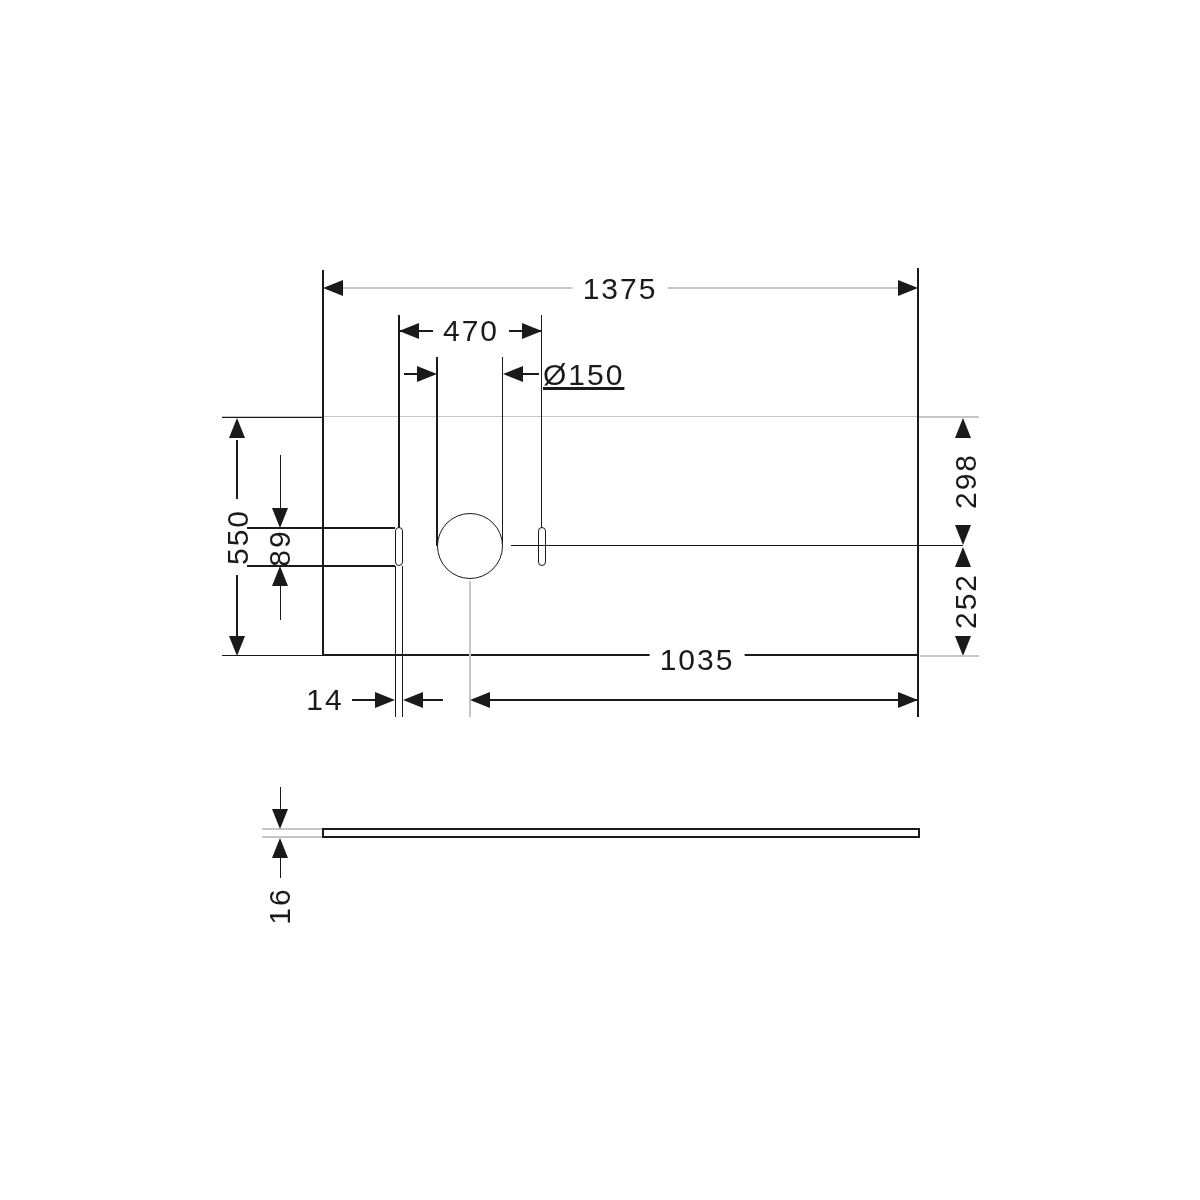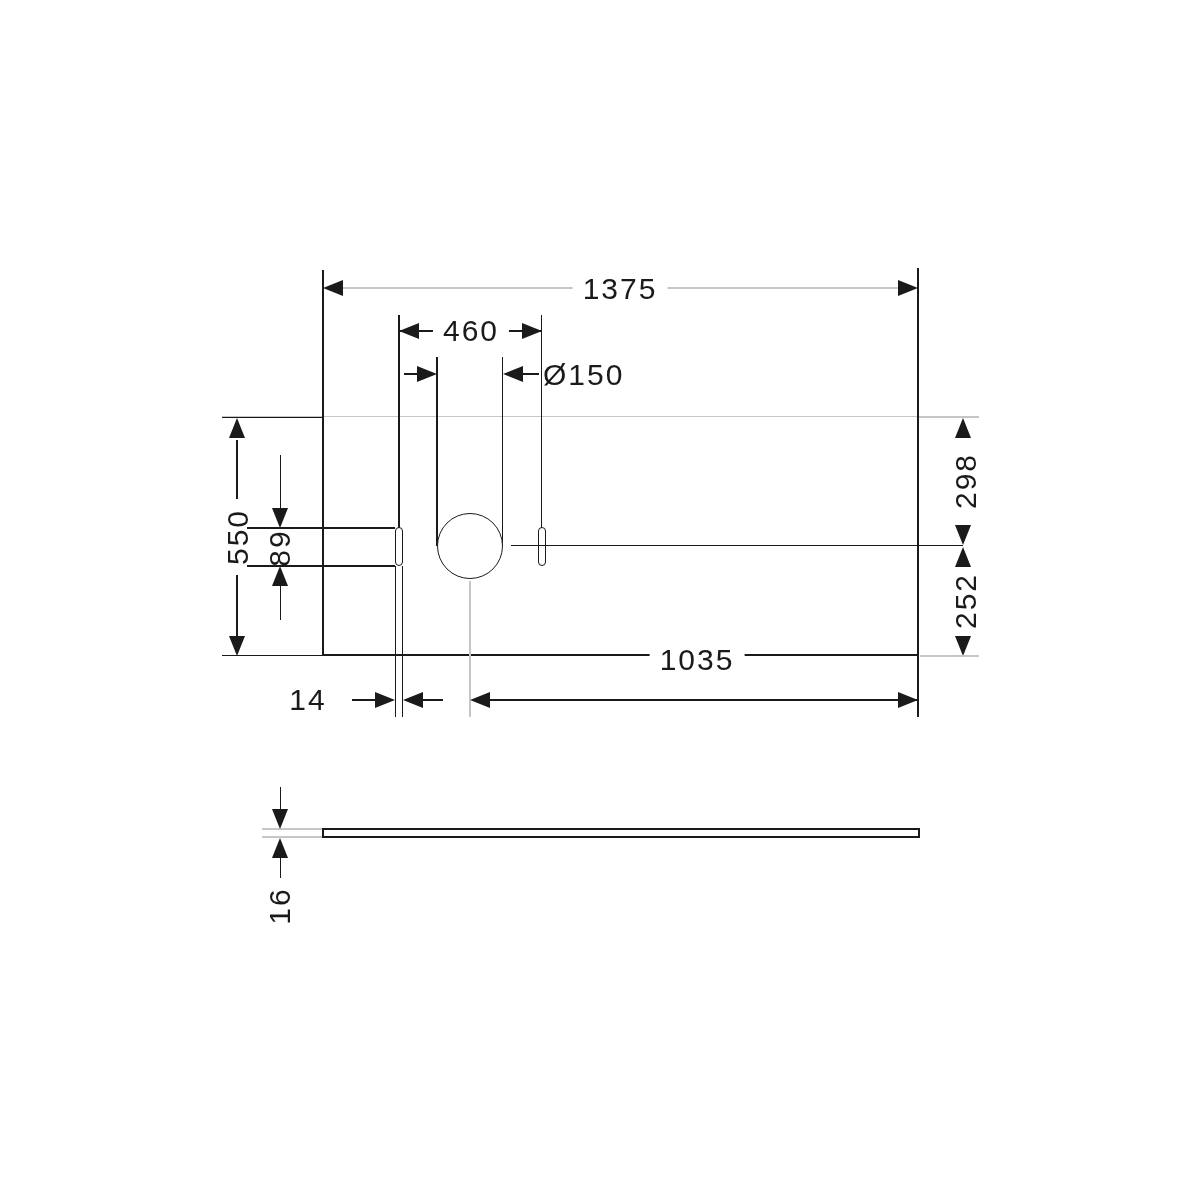--- a/index.html
+++ b/index.html
@@ -82,27 +82,27 @@
   <div class="el v" style="left:322px;top:270px;height:147px;"></div>
   <div class="el v" style="left:917px;top:268px;height:149px;"></div>
   <div class="el hg" style="left:330px;top:287px;width:580px;"></div>
   <div class="el arrL" style="left:323px;top:280px;"></div>
   <div class="el arrR" style="left:898px;top:280px;"></div>
   <div class="el lbl" style="left:620px;top:289px;">1375</div>
 
   <div class="el h" style="left:399px;top:330px;width:143px;"></div>
   <div class="el arrL" style="left:399px;top:323px;"></div>
   <div class="el arrR" style="left:522px;top:323px;"></div>
-  <div class="el lbl" style="left:471px;top:331px;">460</div>
+  <div class="el lbl" style="left:471px;top:331px;">470</div>
 
   <div class="el h" style="left:404px;top:373px;width:13px;"></div>
   <div class="el arrR" style="left:417px;top:366px;"></div>
   <div class="el arrL" style="left:503px;top:366px;"></div>
   <div class="el h" style="left:523px;top:373px;width:16px;"></div>
-  <div class="el lbl nobg anchor-left" style="left:543px;top:375px;">Ø150</div>
+  <div class="el lbl nobg anchor-left" style="left:543px;top:375px;text-decoration:underline;">Ø150</div>
 
   <div class="el h" style="left:222px;top:416.5px;width:100px;"></div>
   <div class="el h" style="left:222px;top:654.5px;width:100px;"></div>
   <div class="el v" style="left:236px;top:440px;height:196px;"></div>
   <div class="el arrU" style="left:229px;top:418px;"></div>
   <div class="el arrD" style="left:229px;top:636px;"></div>
   <div class="el lbl rot" style="left:238px;top:537px;">550</div>
 
   <div class="el h" style="left:247px;top:527px;width:148px;"></div>
   <div class="el h" style="left:247px;top:565px;width:148px;"></div>
@@ -115,21 +115,21 @@
   <div class="el arrU" style="left:955px;top:418px;"></div>
   <div class="el lbl rot nobg" style="left:966px;top:481px;">298</div>
   <div class="el arrD" style="left:955px;top:525px;"></div>
   <div class="el arrU" style="left:955px;top:547px;"></div>
   <div class="el lbl rot nobg" style="left:966px;top:601px;">252</div>
   <div class="el arrD" style="left:955px;top:636px;"></div>
   <div class="el hg" style="left:920px;top:654.5px;width:59px;"></div>
 
   <div class="el v" style="left:394.5px;top:566px;height:151px;"></div>
   <div class="el v" style="left:401.5px;top:566px;height:151px;"></div>
-  <div class="el lbl nobg" style="left:308px;top:700px;">14</div>
+  <div class="el lbl nobg" style="left:325px;top:700px;">14</div>
   <div class="el h" style="left:352px;top:699px;width:23px;"></div>
   <div class="el arrR" style="left:375px;top:692px;"></div>
   <div class="el arrL" style="left:403px;top:692px;"></div>
   <div class="el h" style="left:423px;top:699px;width:20px;"></div>
 
   <div class="el vg" style="left:469px;top:581px;height:136px;"></div>
   <div class="el v" style="left:917px;top:656px;height:61px;"></div>
   <div class="el arrL" style="left:470px;top:692px;"></div>
   <div class="el h" style="left:490px;top:699px;width:428px;"></div>
   <div class="el arrR" style="left:898px;top:692px;"></div>

